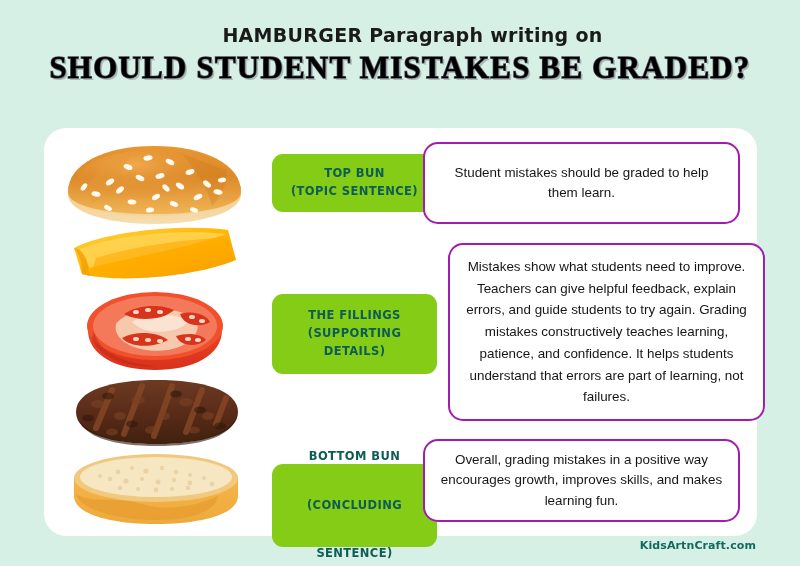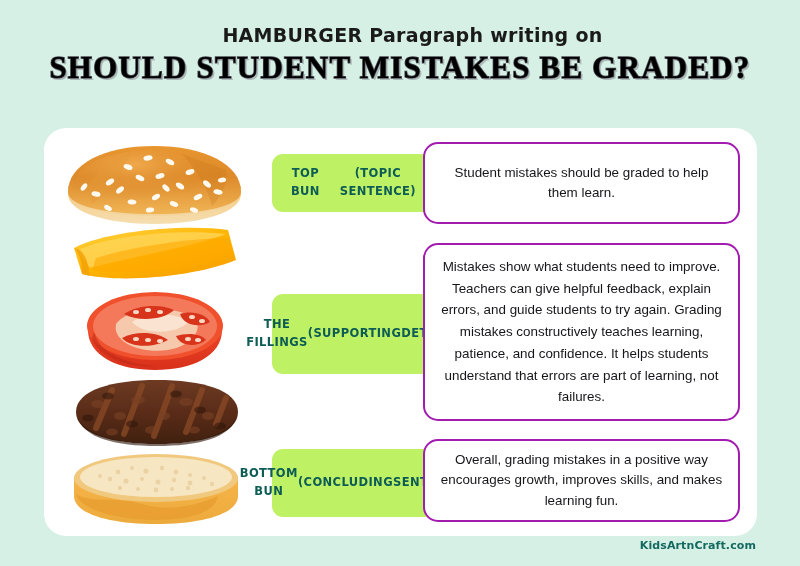--- a/index.html
+++ b/index.html
@@ -69,23 +69,24 @@
     height: 408px;
   }
   .art {
     position: absolute;
     left: 0;
   }
 
   
   .pill {
     position: absolute;
-    background: #bef264;
+    background: #84cc16;
     border-radius: 11px;
     display: flex;
+    flex-direction: column;
     align-items: center;
     justify-content: center;
     text-align: center;
     color: #0d5c55;
     font-family: "DejaVu Sans", sans-serif;
     font-weight: 700;
     font-size: 11.5px;
     letter-spacing: 0.4px;
     line-height: 1.55;
     padding: 6px 10px;
@@ -105,20 +106,21 @@
     box-sizing: border-box;
     padding: 8px 14px;
     font-family: "Liberation Sans", sans-serif;
     font-size: 13.4px;
     line-height: 1.5;
     color: #16161a;
   }
   .textbox.tall {
     font-size: 13.4px;
     line-height: 1.62;
+    margin-left: 25px;
   }
 
   
   .footer {
     position: absolute;
     right: 44px;
     bottom: 14px;
     font-family: "DejaVu Sans", sans-serif;
     font-weight: 700;
     font-size: 11px;
@@ -334,21 +336,21 @@
       <span>TOP BUN</span>
       <span>(TOPIC SENTENCE)</span>
     </div>
 
     <div class="pill" style="left:228px; top:166px; width:165px; height:80px;">
       <span>THE FILLINGS</span>
       <span>(SUPPORTING</span>
       <span>DETAILS)</span>
     </div>
 
-    <div class="pill" style="left:228px; top:321px; width:165px; height:68px;">
+    <div class="pill" style="left:228px; top:336px; width:165px; height:83px;gap:31px;">
       <span>BOTTOM BUN</span>
       <span>(CONCLUDING</span>
       <span>SENTENCE)</span>
     </div>
 
     <div class="textbox" style="left:379px; top:14px; width:317px; height:82px;">
       <span>Student mistakes should be graded to help them learn.</span>
     </div>
 
     <div class="textbox tall" style="left:379px; top:115px; width:317px; height:178px;">

